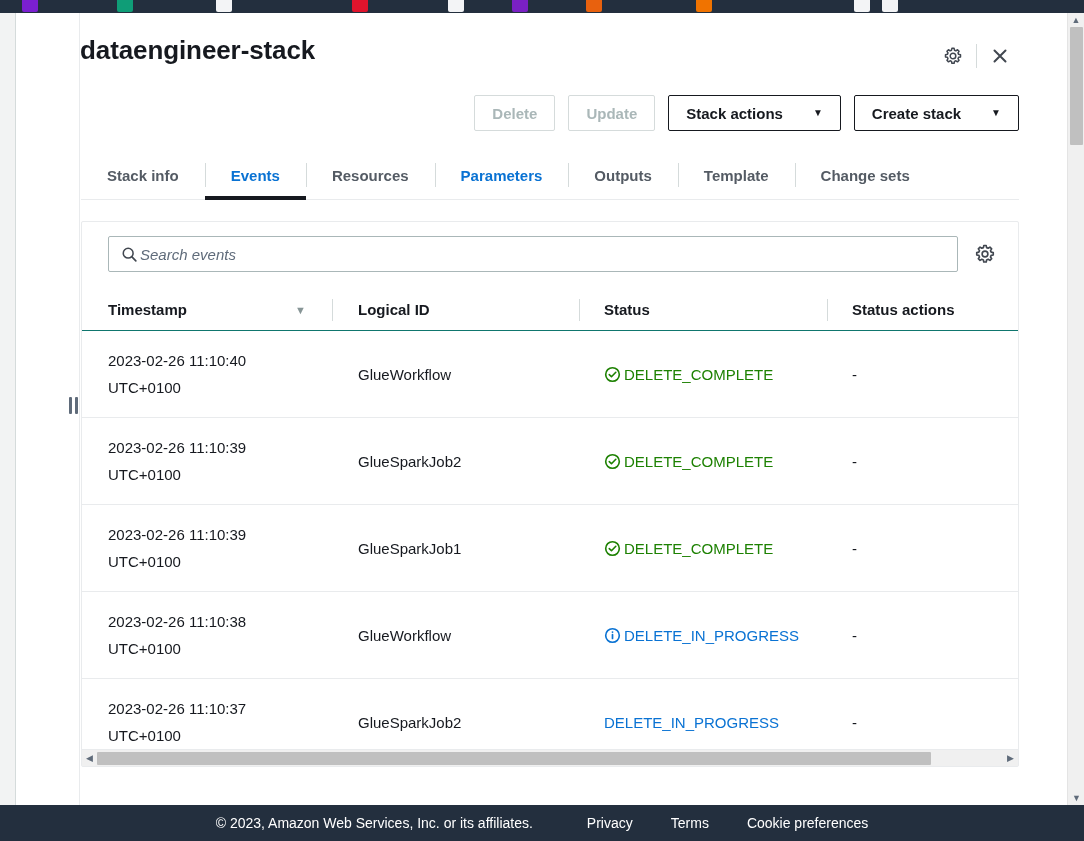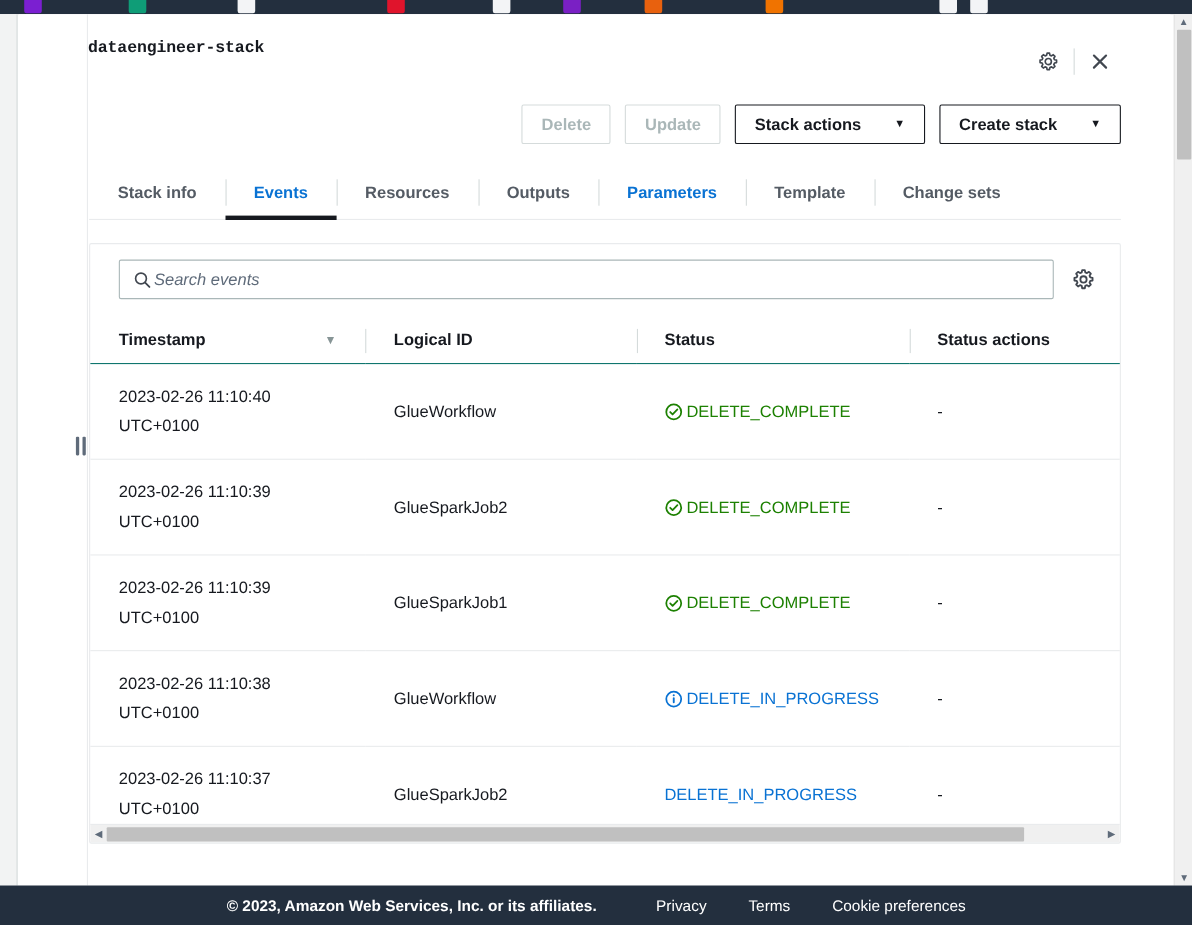--- a/index.html
+++ b/index.html
@@ -62,24 +62,23 @@
     padding: 0 24px 0 0;
   }
 
   
   .page-head {
     position: relative;
     height: 78px;
     padding-top: 22px;
   }
   .page-title {
-    font-size: 15px; font-weight: bold; color: #16191f;
+    font-size: 26px; font-weight: bold; color: #16191f;
     letter-spacing: -0.1px;
     margin: 0;
-    font-family: Liberation Mono, monospace;
   }
   .head-tools {
     position: absolute; top: 26px; right: 23px;
     display: flex; align-items: center; gap: 0px;
   }
   .icon-btn {
     width: 34px; height: 34px;
     display: flex; align-items: center; justify-content: center;
     background: none; border: none; cursor: pointer; padding: 0;
   }
@@ -258,21 +257,21 @@
   
   .footer {
     position: absolute; bottom: 0; left: 0;
     width: 1084px; height: 36px;
     background: #232f3e;
     display: flex; align-items: center; justify-content: center;
     gap: 38px;
     color: #ffffff; font-size: 14px;
   }
   .footer a { color: #ffffff; text-decoration: none; cursor: pointer; }
-  .footer .copy { margin-right: 16px; font-weight: bold; }
+  .footer .copy { margin-right: 16px; }
 </style>
 </head>
 <body>
 
 <div class="browser-strip" id="strip">
     <div class="favicon" style="left: 22px; background: rgb(123, 31, 209);"></div>
     <div class="favicon" style="left: 117px; background: rgb(15, 157, 119);"></div>
     <div class="favicon" style="left: 216px; background: rgb(243, 244, 246);"></div>
     <div class="favicon" style="left: 352px; background: rgb(224, 20, 44);"></div>
     <div class="favicon" style="left: 448px; background: rgb(243, 244, 246);"></div>
@@ -329,25 +328,25 @@
     <div class="tabs" id="tabs">
         <div class="tab">
           <span>Stack info</span>
         </div>
         <div class="tab active">
           <span>Events</span>
         </div>
         <div class="tab">
           <span>Resources</span>
         </div>
+        <div class="tab hover">
+          <span>Parameters</span>
+        </div>
         <div class="tab">
           <span>Outputs</span>
-        </div>
-        <div class="tab hover">
-          <span>Parameters</span>
         </div>
         <div class="tab">
           <span>Template</span>
         </div>
         <div class="tab">
           <span>Change sets</span>
         </div>
       </div>
 
     <div class="card">

